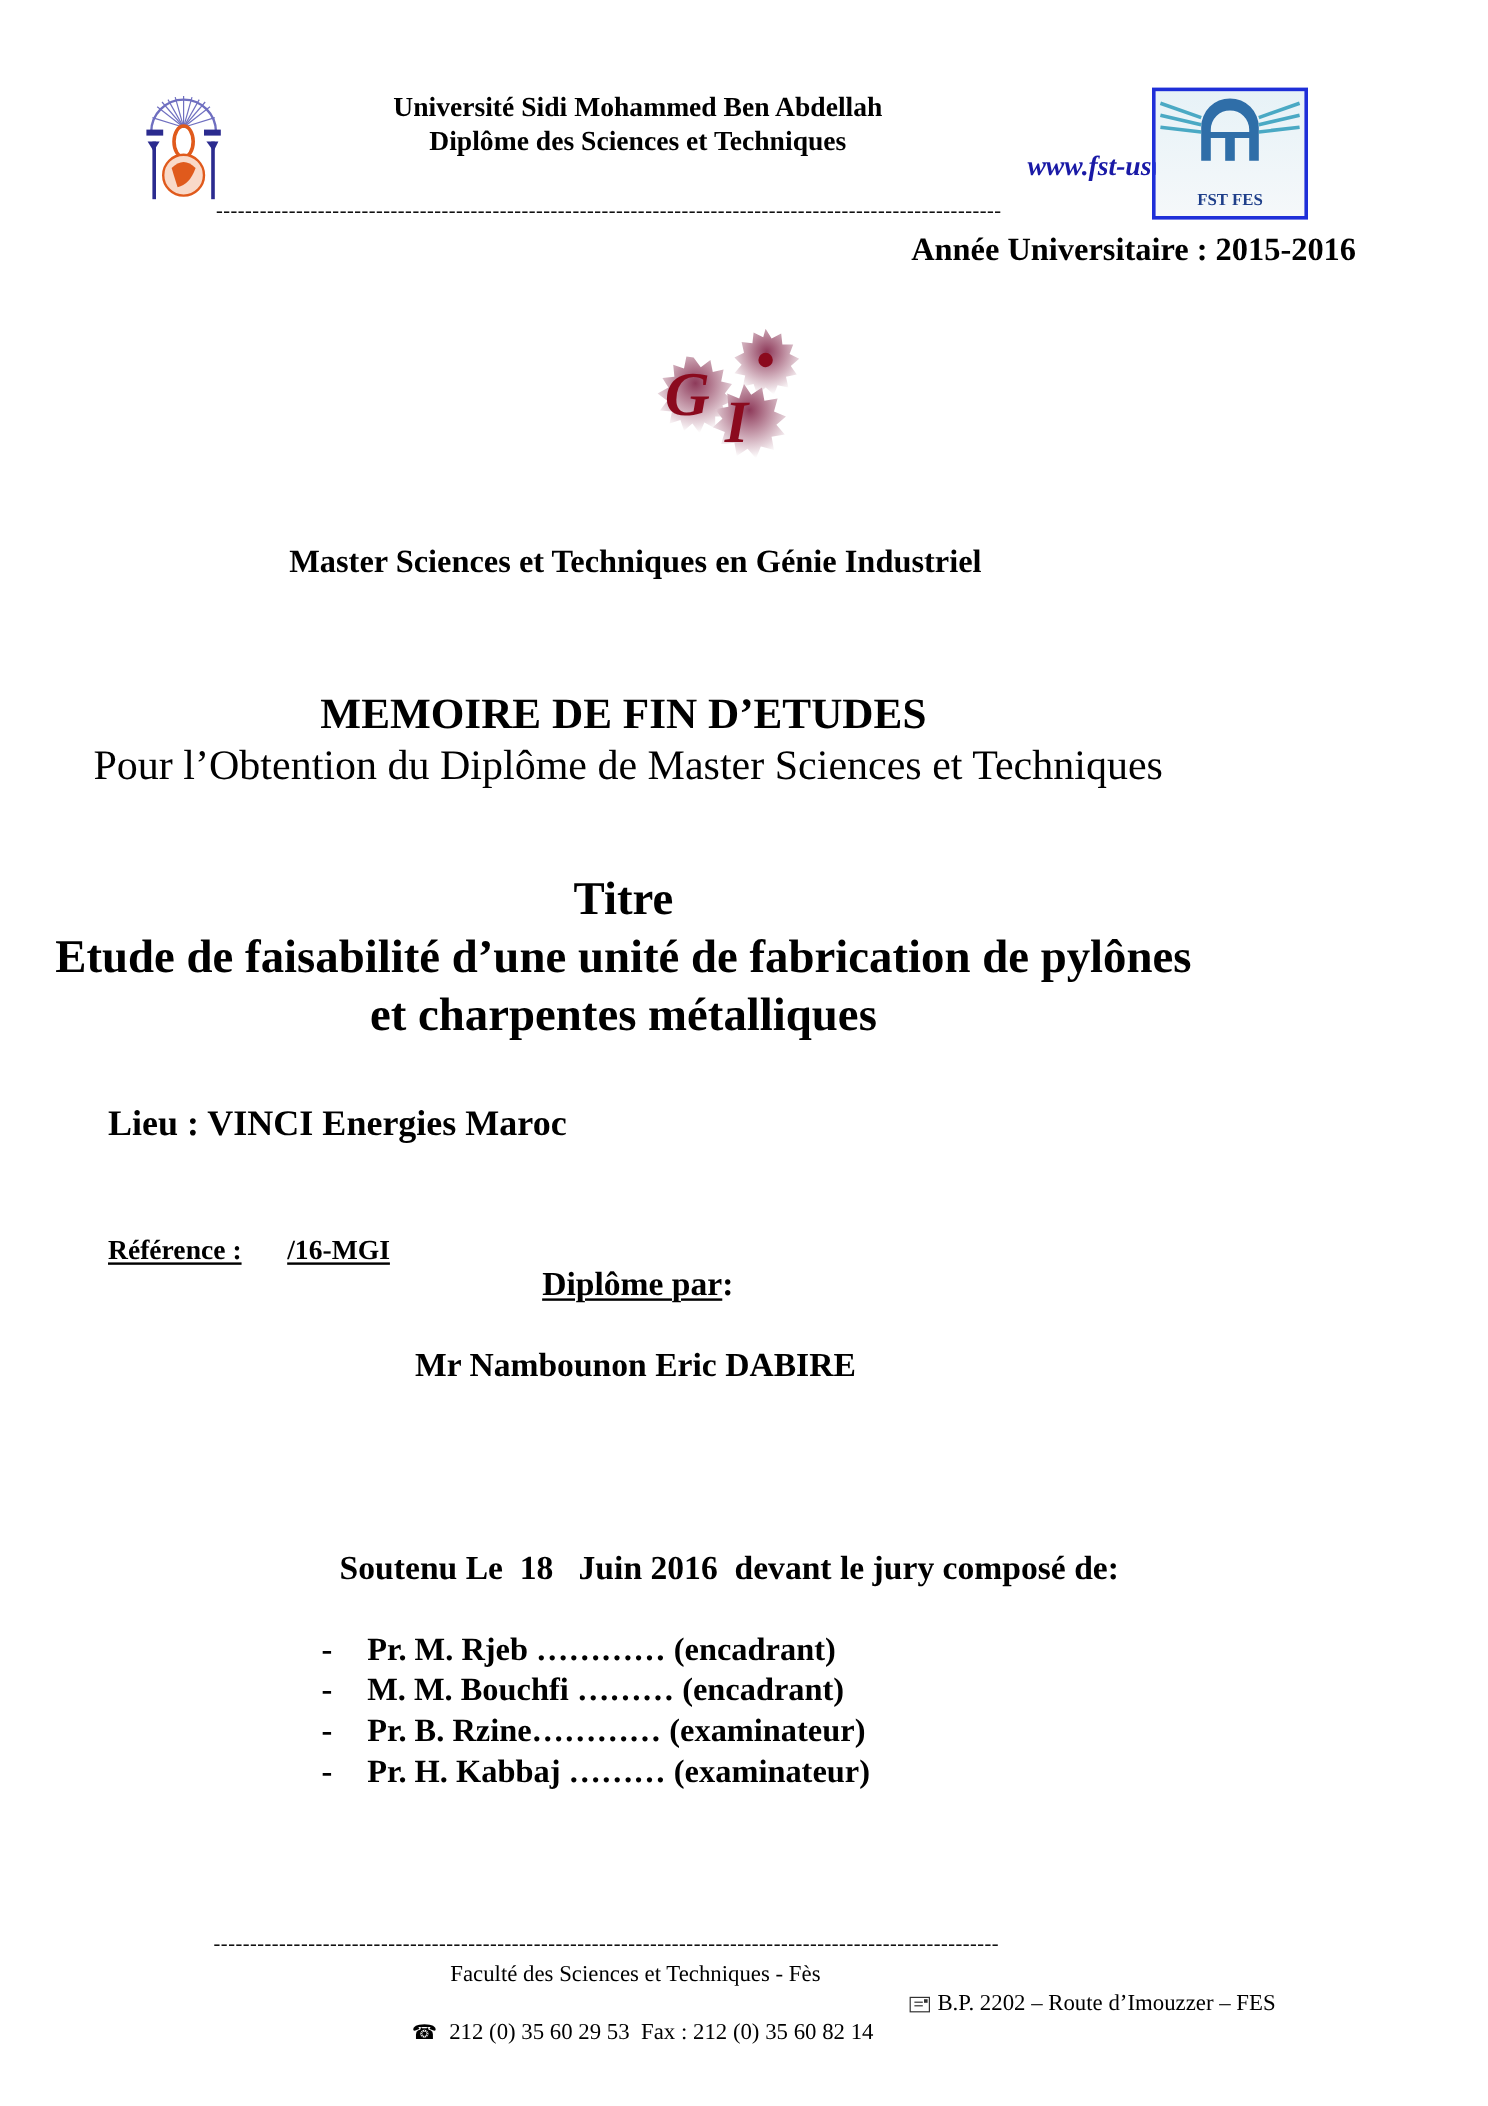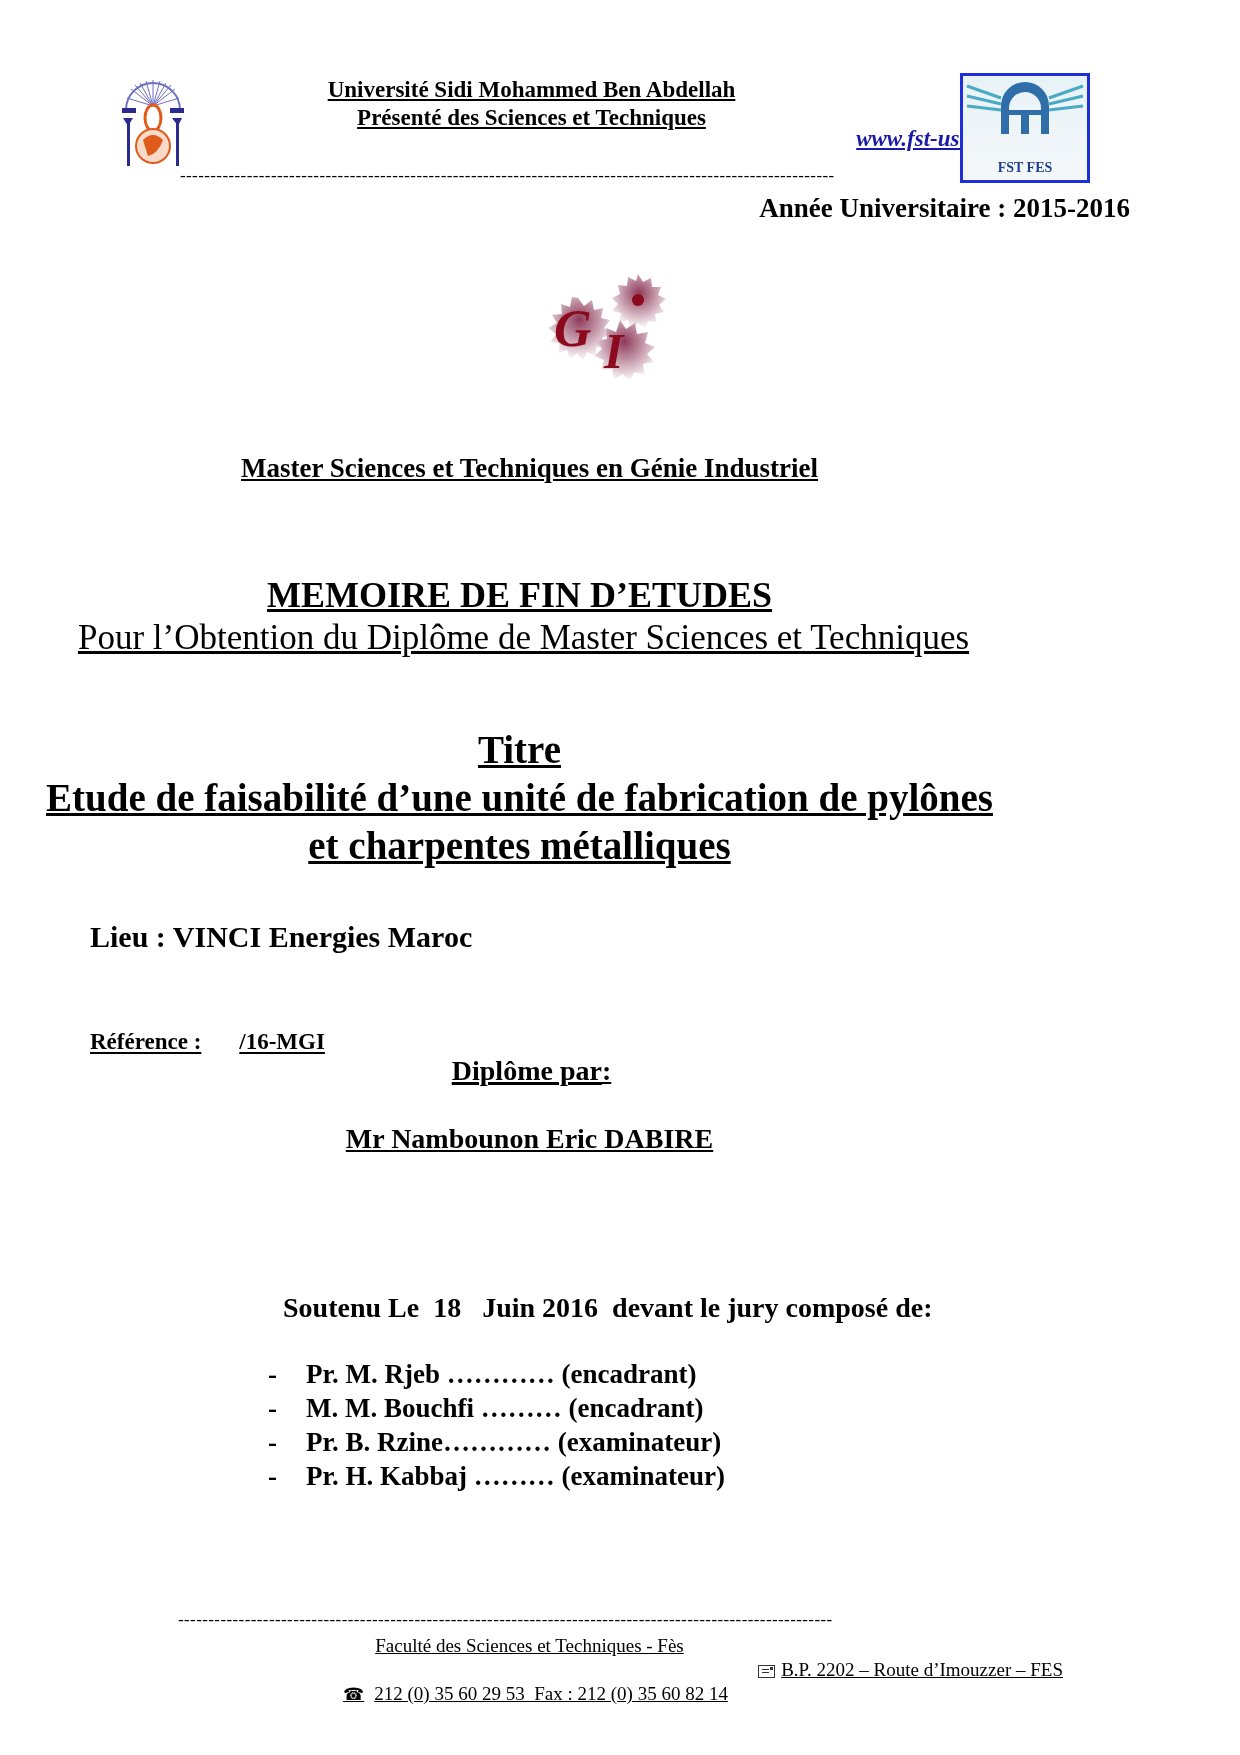--- a/index.html
+++ b/index.html
@@ -1,19 +1,19 @@
 <!DOCTYPE html>
 <html><head>
 <meta charset="utf-8">
 <style>
   html, body { margin:0; padding:0; background:#ffffff; }
   body { width:1240px; height:1755px; position:relative; overflow:hidden;
          font-family:"Liberation Serif","DejaVu Serif",serif; color:#000; }
   .abs { position:absolute; }
-  .center { left:0; width:1063px; text-align:center;text-decoration:underline; }
+  .center { left:0; width:1063px; text-align:center; }
   .bold { font-weight:bold; }
   .hdr { font-size:23px; font-weight:bold; line-height:28px; }
   .url { color:#1a1aa6; font-style:italic; }
   .dash { overflow:hidden; white-space:nowrap; font-size:17px; letter-spacing:0.4px; line-height:20px; }
   .u { text-decoration:underline; text-decoration-thickness:2px; text-underline-offset:3px; }
   .jury-row { position:absolute; left:0; font-size:27px; font-weight:bold; white-space:nowrap; line-height:32px; }
   .jury-row .dashmark { position:absolute; left:0; width:30px; }
   .jury-row .txt { position:absolute; left:38px; }
   .foot { font-size:19px; line-height:24px; }
 </style>
@@ -42,21 +42,21 @@
     <rect x="58" y="44" width="3" height="48" fill="#2b2b8f"></rect>
     <path d="M5 44 L15 44 L10 52 Z" fill="#2b2b8f"></path>
       <path d="M54 44 L64 44 L60 52 Z" fill="#2b2b8f"></path>
     <ellipse cx="35" cy="44" rx="8" ry="13" fill="none" stroke="#e05a1c" stroke-width="3"></ellipse>
     <circle cx="35" cy="72" r="17" fill="#f9d9c8" stroke="#e05a1c" stroke-width="2"></circle>
     <path d="M25 66 Q35 56 45 66 Q40 80 30 82 Z" fill="#e05a1c"></path>
   </svg>
 </div>
 
 <div class="abs center hdr" style="top:76px;">Université Sidi Mohammed Ben Abdellah</div>
-<div class="abs center hdr" style="top:104px;">Présenté des Sciences et Techniques</div>
+<div class="abs center hdr" style="top:104px;">Diplôme des Sciences et Techniques</div>
 <div class="abs center hdr url" style="top:125px;text-align:right;">www.fst-usmba.ac.ma</div>
 
 <div class="abs" style="left:960px; top:73px; width:130px; height:110px; border:3px solid #1e2fd8; box-sizing:border-box; background:linear-gradient(#e7f2f7,#f5f8fa);">
   <svg width="124" height="60" viewBox="0 0 124 60" style="position:absolute; left:0; top:0;">
     <g stroke="#4aa9c4" stroke-width="3">
       <line x1="4" y1="10" x2="38" y2="22"></line>
         <line x1="4" y1="20" x2="38" y2="28"></line>
         <line x1="4" y1="30" x2="38" y2="34"></line>
       <line x1="120" y1="10" x2="86" y2="22"></line>
         <line x1="120" y1="20" x2="86" y2="28"></line>

